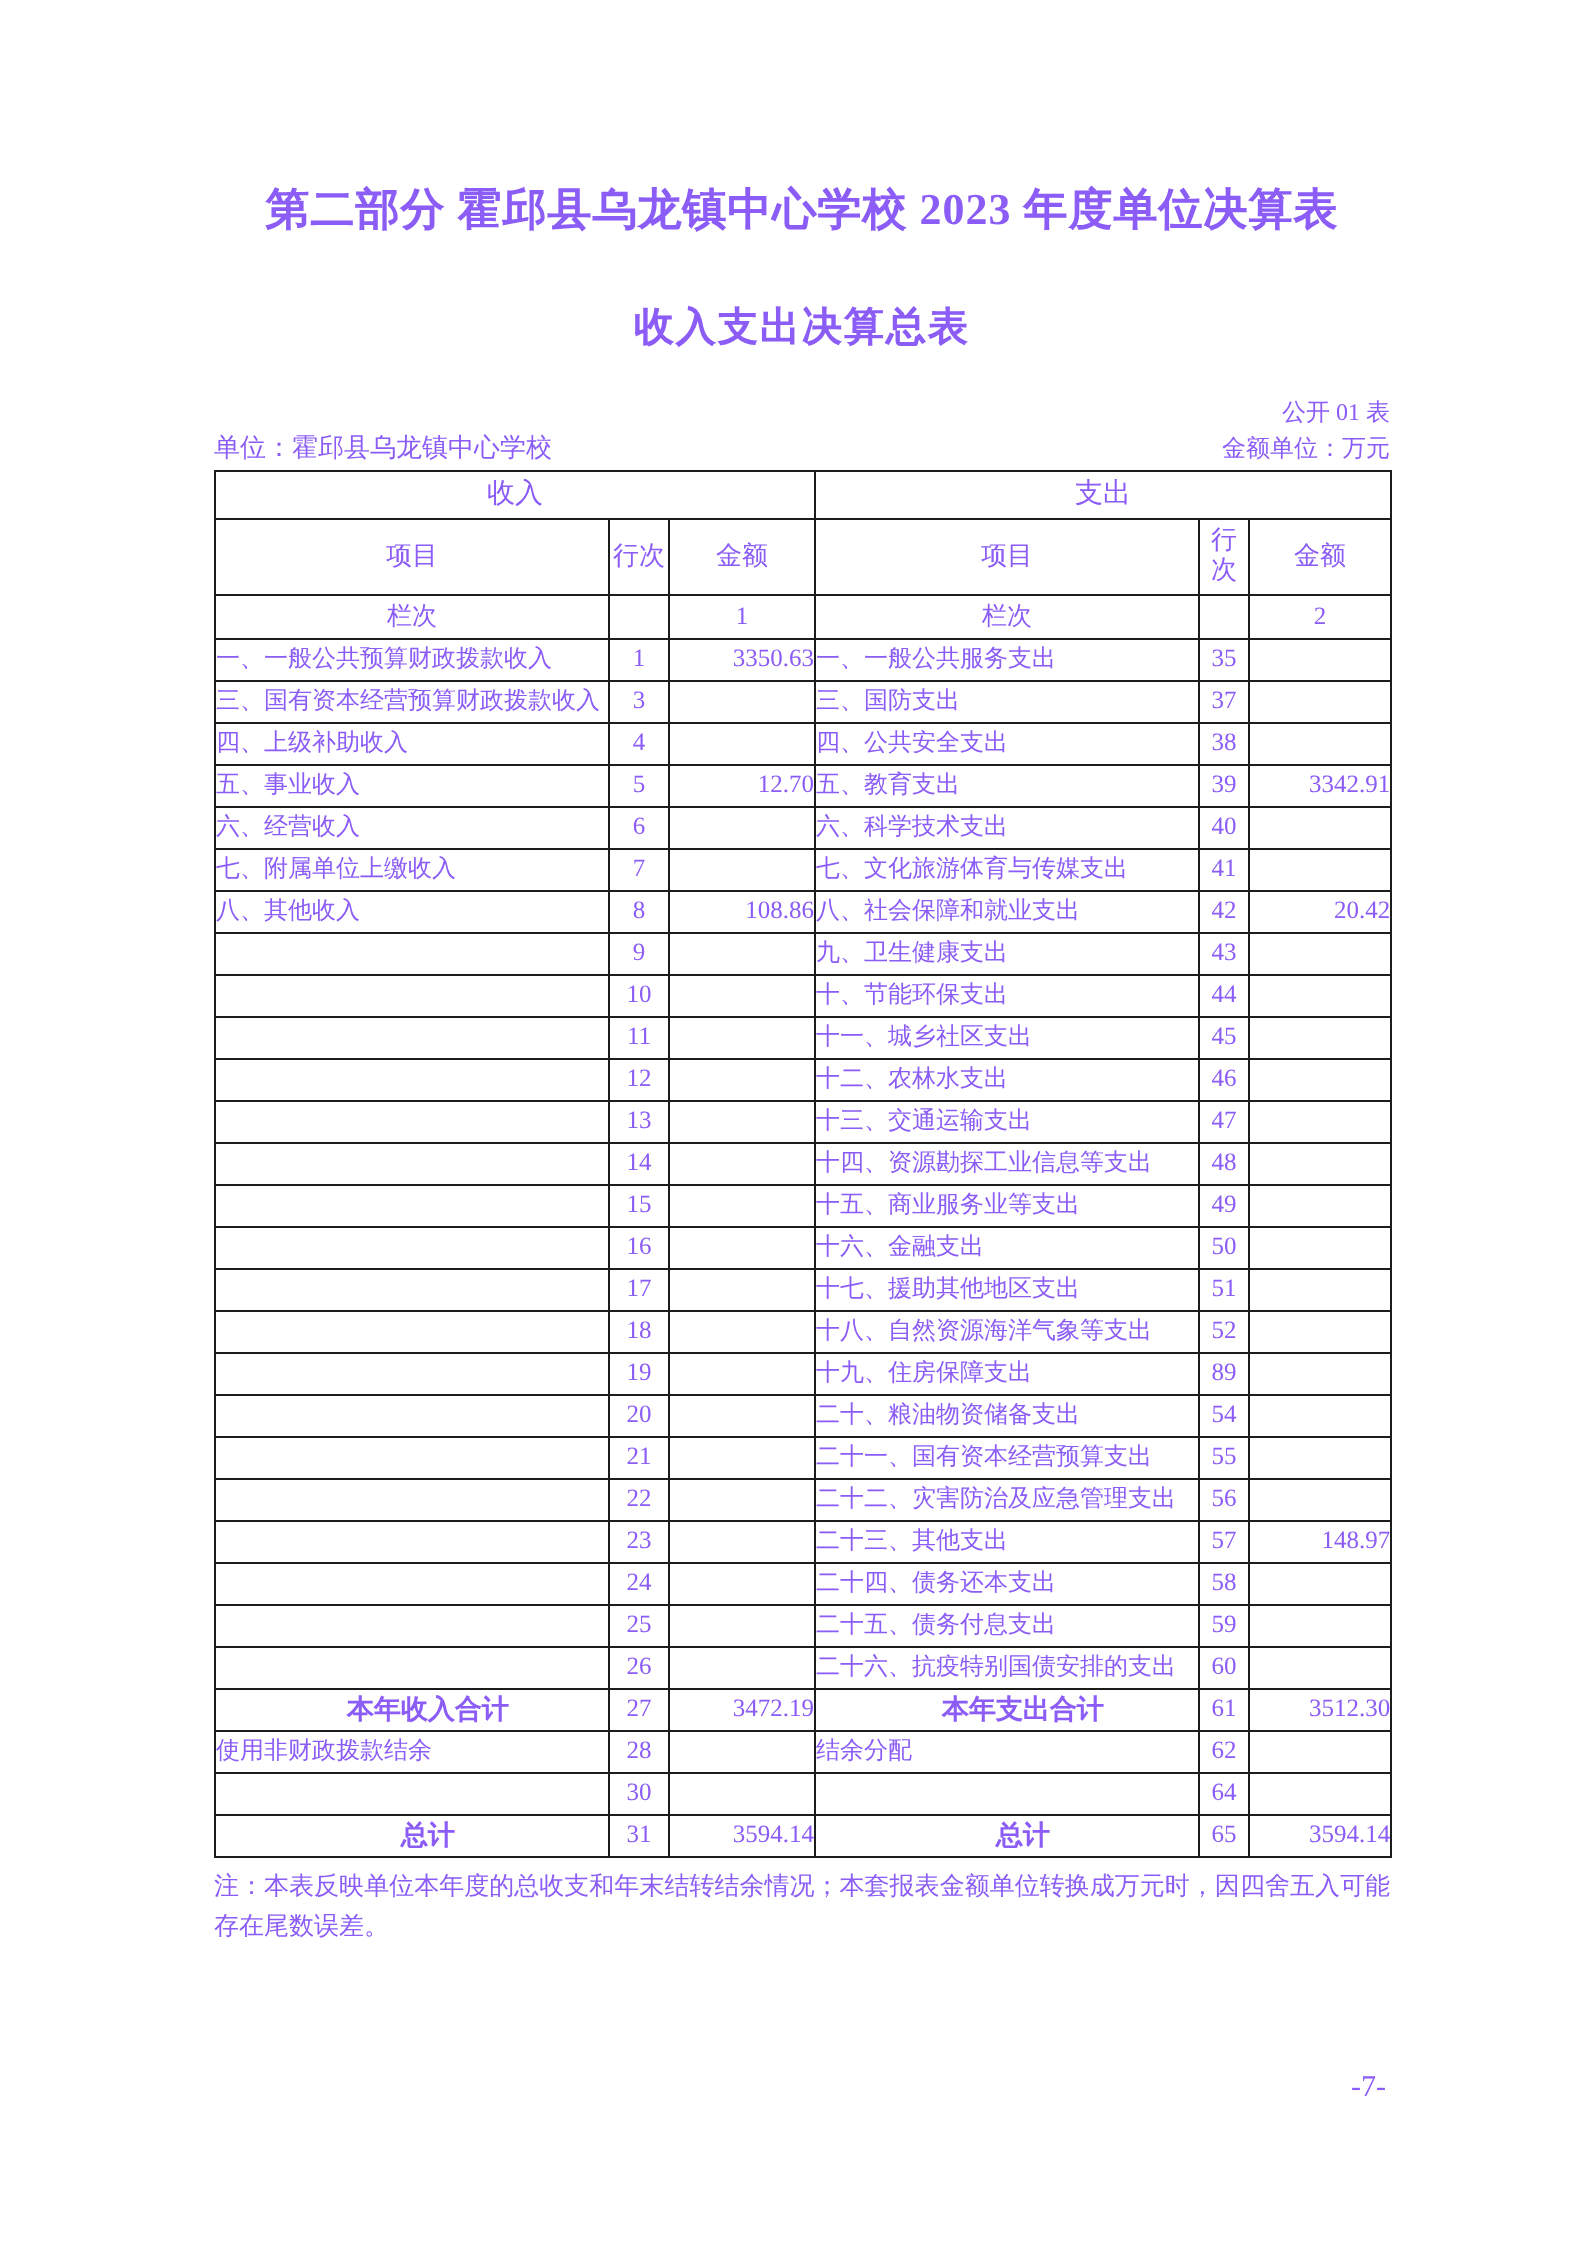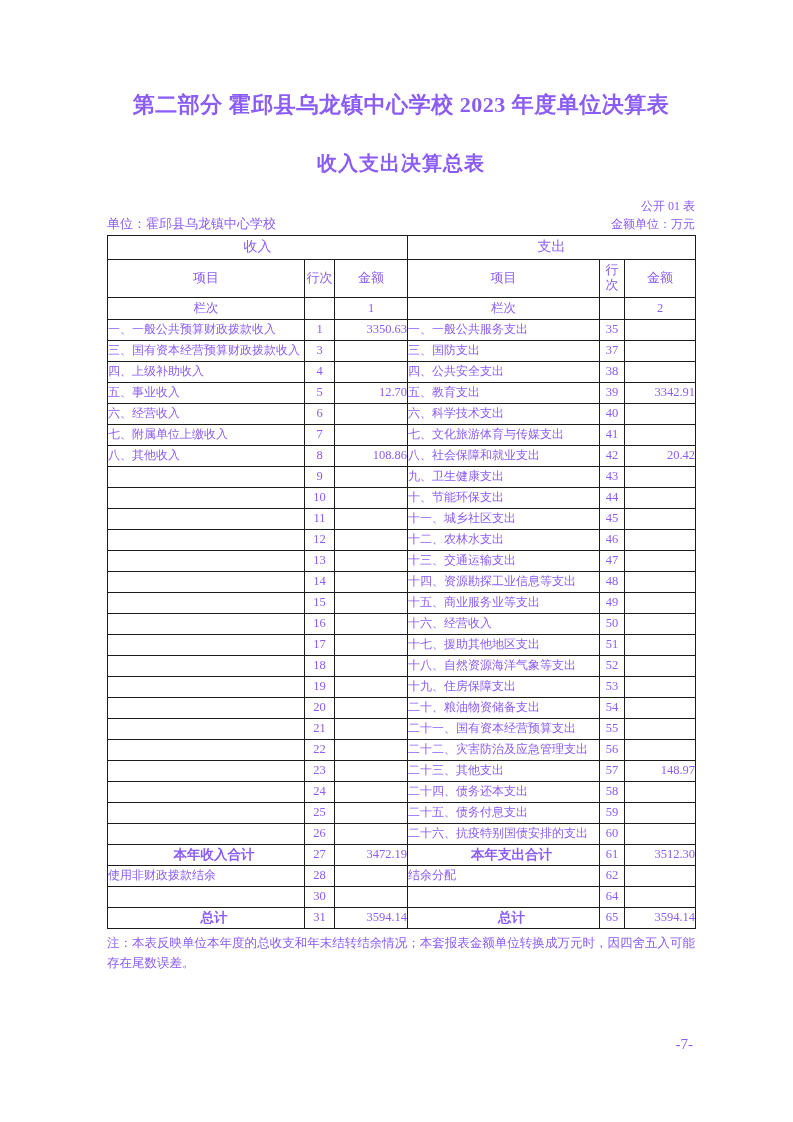--- a/index.html
+++ b/index.html
@@ -252,21 +252,21 @@
     <td class="rownum-cell">15</td>
     <td class="amount-cell"></td>
     <td class="item-cell">十五、商业服务业等支出</td>
     <td class="rownum-cell">49</td>
     <td class="amount-cell"></td>
   </tr>
         <tr class="data-row">
     <td class="item-cell"></td>
     <td class="rownum-cell">16</td>
     <td class="amount-cell"></td>
-    <td class="item-cell">十六、经营收入</td>
+    <td class="item-cell">十六、金融支出</td>
     <td class="rownum-cell">50</td>
     <td class="amount-cell"></td>
   </tr>
         <tr class="data-row">
     <td class="item-cell"></td>
     <td class="rownum-cell">17</td>
     <td class="amount-cell"></td>
     <td class="item-cell">十七、援助其他地区支出</td>
     <td class="rownum-cell">51</td>
     <td class="amount-cell"></td>
@@ -277,21 +277,21 @@
     <td class="amount-cell"></td>
     <td class="item-cell">十八、自然资源海洋气象等支出</td>
     <td class="rownum-cell">52</td>
     <td class="amount-cell"></td>
   </tr>
         <tr class="data-row">
     <td class="item-cell"></td>
     <td class="rownum-cell">19</td>
     <td class="amount-cell"></td>
     <td class="item-cell">十九、住房保障支出</td>
-    <td class="rownum-cell">53</td>
+    <td class="rownum-cell">89</td>
     <td class="amount-cell"></td>
   </tr>
         <tr class="data-row">
     <td class="item-cell"></td>
     <td class="rownum-cell">20</td>
     <td class="amount-cell"></td>
     <td class="item-cell">二十、粮油物资储备支出</td>
     <td class="rownum-cell">54</td>
     <td class="amount-cell"></td>
   </tr>

